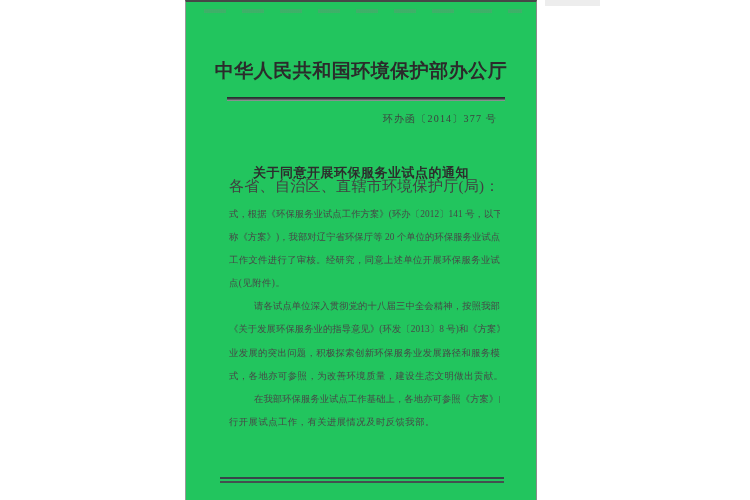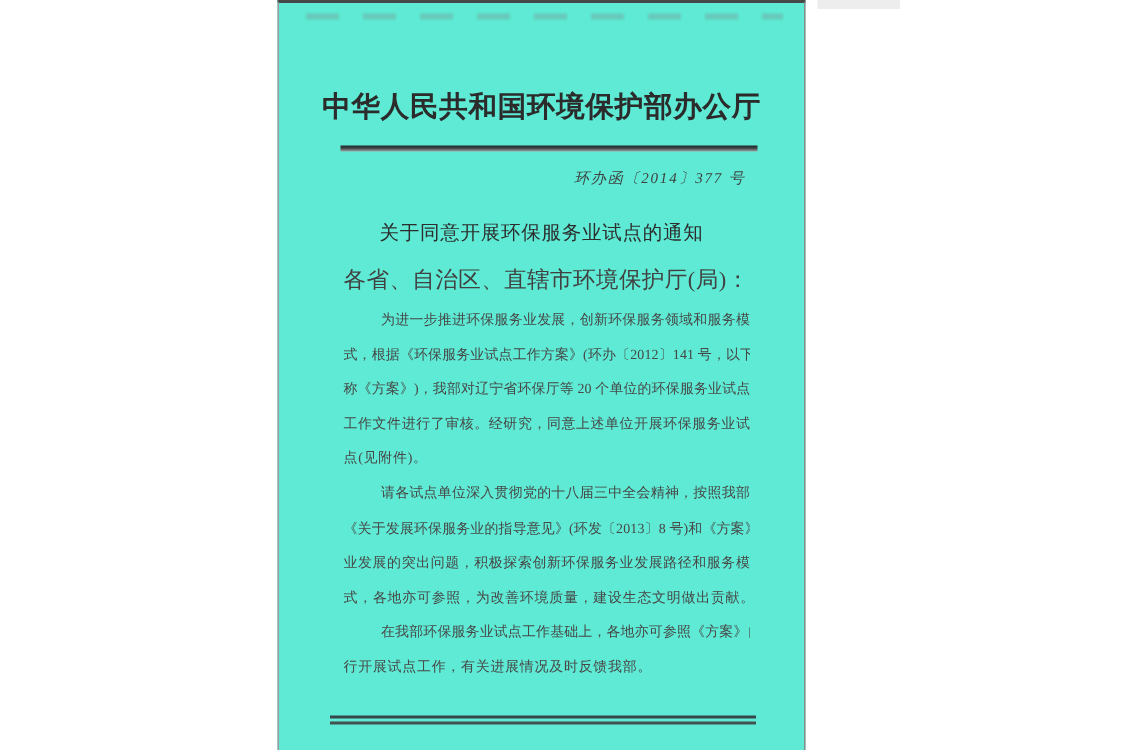--- a/index.html
+++ b/index.html
@@ -16,21 +16,21 @@
     background: #ffffff;
   }
   
   .scan-page {
     position: absolute;
     left: 185px;
     top: 0;
     width: 352px;
     height: 500px;
     box-sizing: border-box;
-    background: #5eead4;
+    background: #22c55e;
     border-left: 1px solid #9a9a9a;
     border-right: 1px solid #8b8b8b;
     border-top: 2px solid #474747;
   }
   .edge-artifact {
     position: absolute;
     left: 545px;
     top: 0;
     width: 55px;
     height: 6px;
@@ -65,33 +65,32 @@
     left: 41px;
     width: 278px;
     height: 3.5px;
     background: linear-gradient(to bottom, #23282a 0%, #3c4446 45%, #9fa6a6 100%);
   }
   .doc-number {
     position: absolute;
     top: 110px;
     right: 39px;
     font-size: 10px;
-    font-style: italic;
     letter-spacing: 1.2px;
     color: #3f3f3f;
   }
   .notice-title {
     position: absolute;
-    top: 144px;
+    top: 162px;
     left: 0;
     width: 100%;
     margin: 0;
     text-align: center;
     font-size: 13px;
-    font-weight: normal;
+    font-weight: bold;
     letter-spacing: 0.5px;
     color: #2d2d2d;
   }
   .salutation {
     position: absolute;
     top: 175px;
     left: 43px;
     font-size: 15px;
     letter-spacing: 0.3px;
     color: #414141;
@@ -147,21 +146,20 @@
 
     <div class="header-rule"></div>
 
     <div class="doc-number">环办函〔2014〕377 号</div>
 
     <h2 class="notice-title">关于同意开展环保服务业试点的通知</h2>
 
     <div class="salutation">各省、自治区、直辖市环境保护厅(局)：</div>
 
     <div class="body-text">
-      <div class="line indent">为进一步推进环保服务业发展，创新环保服务领域和服务模</div>
       <div class="line">式，根据《环保服务业试点工作方案》(环办〔2012〕141 号，以下简</div>
       <div class="line">称《方案》)，我部对辽宁省环保厅等 20 个单位的环保服务业试点</div>
       <div class="line">工作文件进行了审核。经研究，同意上述单位开展环保服务业试</div>
       <div class="line end">点(见附件)。</div>
       <div class="line indent">请各试点单位深入贯彻党的十八届三中全会精神，按照我部</div>
       <div class="line">《关于发展环保服务业的指导意见》(环发〔2013〕8 号)和《方案》要</div>
       <div class="line">业发展的突出问题，积极探索创新环保服务业发展路径和服务模</div>
       <div class="line end">式，各地亦可参照，为改善环境质量，建设生态文明做出贡献。</div>
       <div class="line indent">在我部环保服务业试点工作基础上，各地亦可参照《方案》自</div>
       <div class="line end">行开展试点工作，有关进展情况及时反馈我部。</div>

